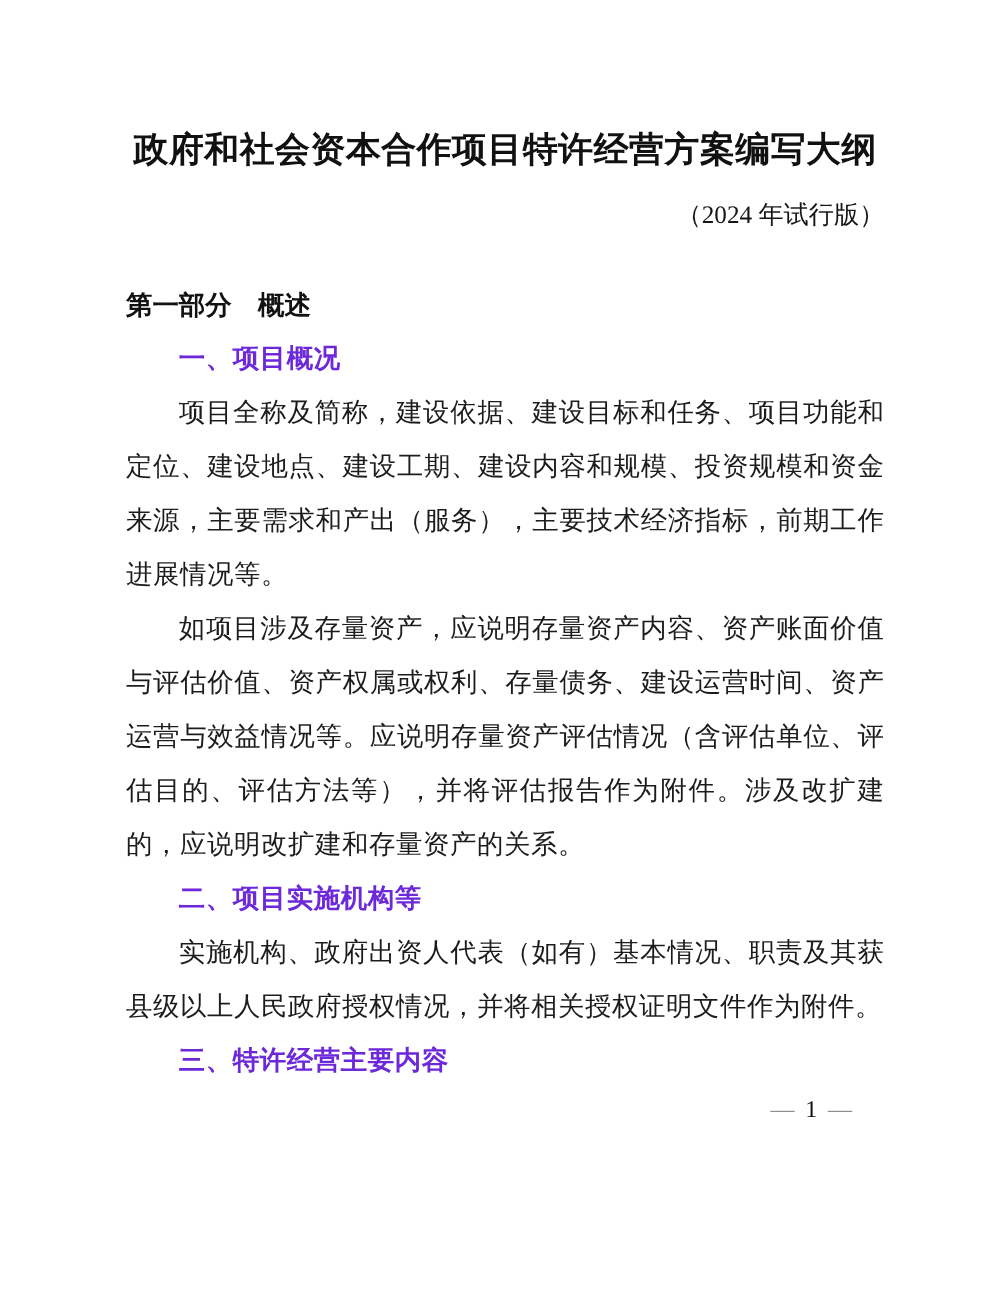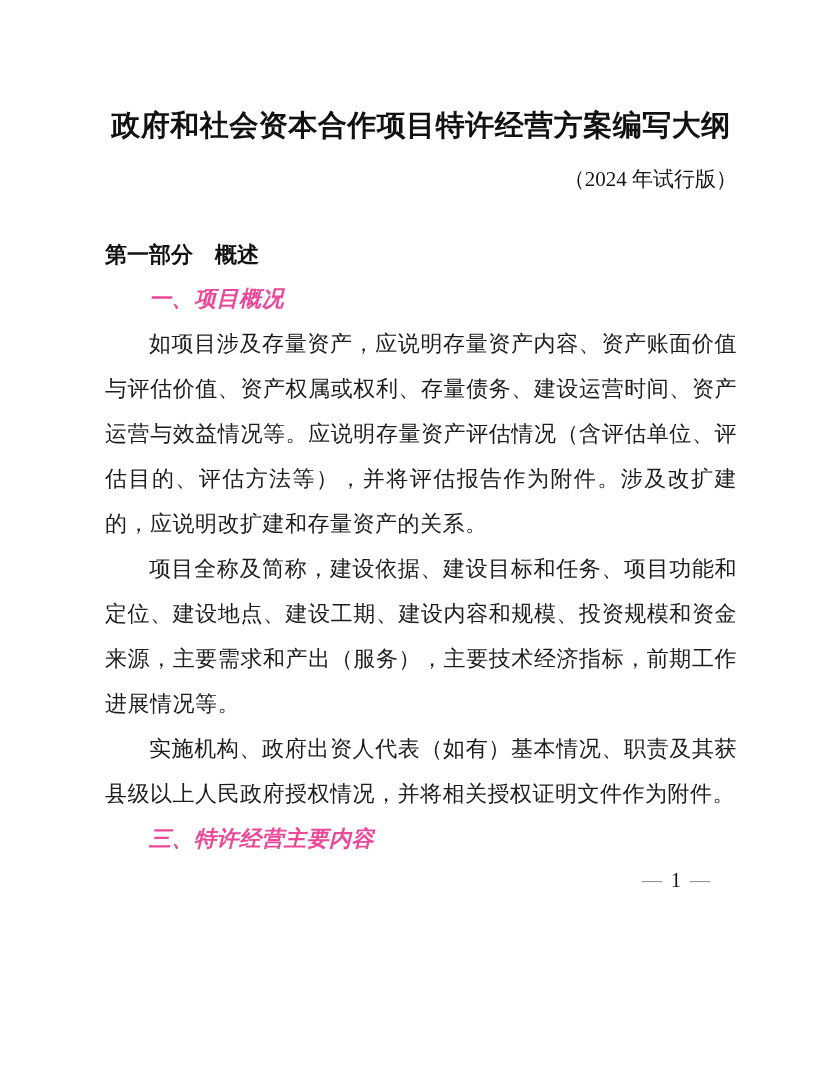--- a/index.html
+++ b/index.html
@@ -50,22 +50,21 @@
     line-height: 45px;
     letter-spacing: 0.5px;
   }
   .doc-body h3 {
     margin: 0;
     font-family: "Liberation Sans", "DejaVu Sans", sans-serif;
     font-weight: 700;
     font-size: 22px;
     line-height: 45px;
     text-indent: 2em;
-    color: #ec4899;
-    font-style: italic;
+    color: #6d28d9;
   }
   .doc-body p {
     margin: 0;
     font-family: "Liberation Serif", "DejaVu Serif", serif;
     font-size: 22px;
     line-height: 45px;
     text-indent: 2em;
     text-align: justify;
     text-justify: inter-character;
     color: #1c1c1c;
@@ -94,23 +93,24 @@
 
   <h1 class="doc-title">政府和社会资本合作项目特许经营方案编写大纲</h1>
 
   <div class="doc-subtitle">（2024 年试行版）</div>
 
   <h2 class="part-heading">第一部分　概述</h2>
 
   <div class="doc-body">
 
     <h3>一、项目概况</h3>
+    <p>项目全称及简称，建设依据、建设目标和任务、项目功能和定位、建设地点、建设工期、建设内容和规模、投资规模和资金来源，主要需求和产出（服务），主要技术经济指标，前期工作进展情况等。</p>
     <p>如项目涉及存量资产，应说明存量资产内容、资产账面价值与评估价值、资产权属或权利、存量债务、建设运营时间、资产运营与效益情况等。应说明存量资产评估情况（含评估单位、评估目的、评估方法等），并将评估报告作为附件。涉及改扩建的，应说明改扩建和存量资产的关系。</p>
-    <p>项目全称及简称，建设依据、建设目标和任务、项目功能和定位、建设地点、建设工期、建设内容和规模、投资规模和资金来源，主要需求和产出（服务），主要技术经济指标，前期工作进展情况等。</p>
 
+    <h3>二、项目实施机构等</h3>
     <p>实施机构、政府出资人代表（如有）基本情况、职责及其获县级以上人民政府授权情况，并将相关授权证明文件作为附件。</p>
 
     <h3>三、特许经营主要内容</h3>
 
   </div>
 
   <div class="page-footer">
     <span class="dash">—</span><span class="num">1</span><span class="dash">—</span>
   </div>
 

